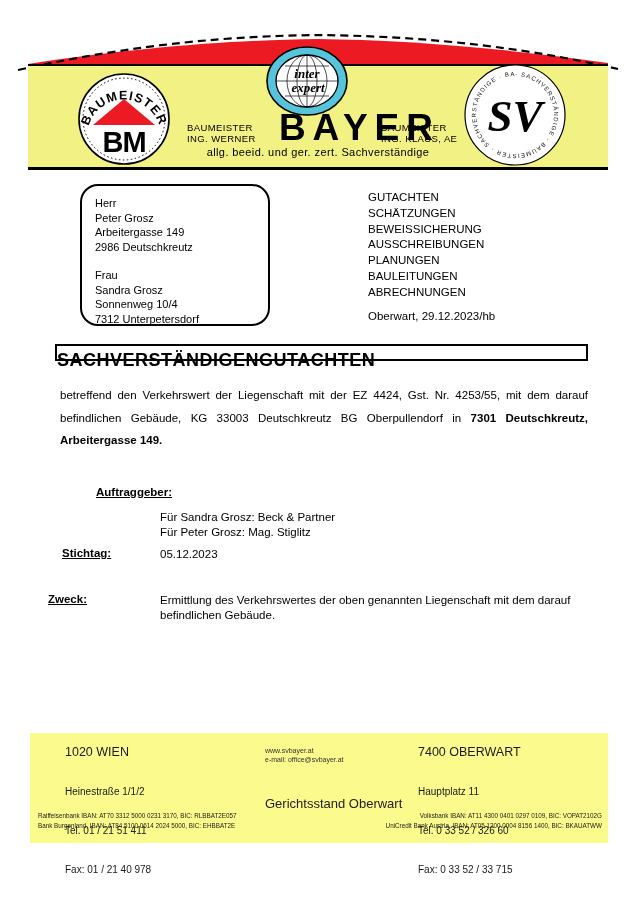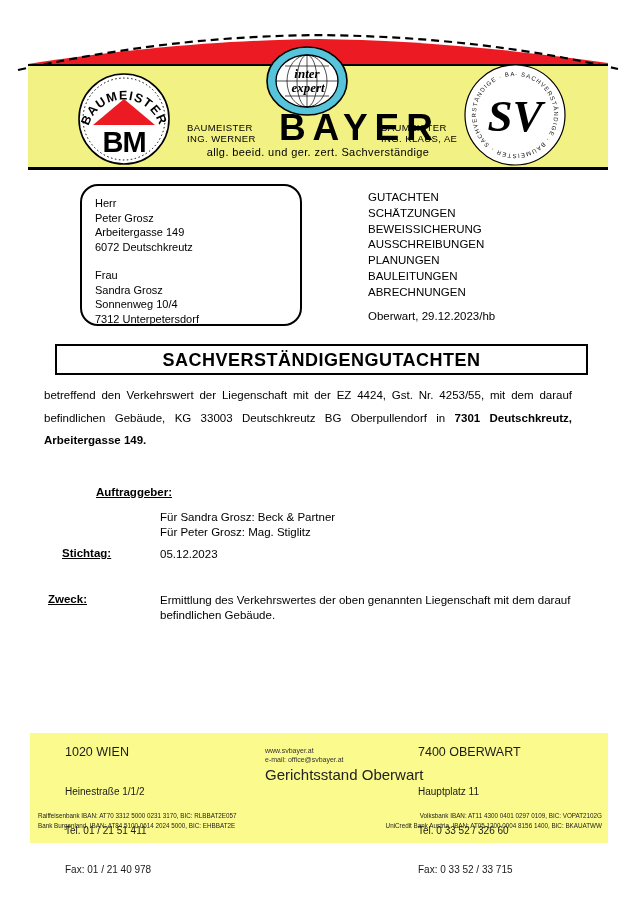--- a/index.html
+++ b/index.html
@@ -9,47 +9,47 @@
 
   
   .roof-svg{left:0;top:0;}
   .yellow-band{left:28px;top:64px;width:580px;height:101px;background:var(--header-yellow,#F2F183);
                border-top:2px solid #000;border-bottom:3px solid #000;}
   .ing-block{font-size:9.5px;line-height:11px;letter-spacing:.4px;white-space:nowrap;}
   .brand{font-size:37px;font-weight:700;letter-spacing:7px;white-space:nowrap;text-align:right;}
   .subtitle{width:580px;left:28px;top:146px;text-align:center;font-size:11px;letter-spacing:.4px;}
 
   
-  .addr-box{left:80px;top:184px;width:222px;height:142px;border:2px solid #000;border-radius:18px;
+  .addr-box{left:80px;top:184px;width:190px;height:142px;border:2px solid #000;border-radius:18px;
             padding:10px 0 0 13px;box-sizing:border-box;font-size:11px;line-height:14.5px;}
   .addr-gap{height:14px;}
 
   
   .services{left:368px;top:190px;font-size:11.5px;line-height:15.8px;}
   .dateline{left:368px;top:310px;font-size:11.5px;}
 
   
-  .title-box{left:55px;top:344px;width:533px;height:31px;border:2px solid #000;box-sizing:border-box;
-             text-align:center;line-height:28px;font-size:18px;font-weight:700;letter-spacing:.5px;}
+  .title-box{left:55px;top:344px;width:533px;height:17px;border:2px solid #000;box-sizing:border-box;
+             text-align:left;line-height:28px;font-size:18px;font-weight:700;letter-spacing:.5px;}
 
   
-  .intro{left:44px;top:384px;width:528px;font-size:11.5px;line-height:22.6px;text-align:justify;margin:0;}
+  .intro{left:60px;top:384px;width:528px;font-size:11.5px;line-height:22.6px;text-align:justify;margin:0;}
   .intro b{font-weight:700;}
 
   
   .dlabel{font-size:11.5px;font-weight:700;text-decoration:underline;}
   .dvalue{font-size:11.5px;line-height:15px;}
 
   
   .footer{left:30px;top:733px;width:578px;height:110px;background:var(--footer-yellow,#FBFA8C);}
   .fcol{position:absolute;text-align:left;color:#1a1a1a;}
   .fcity{font-size:12.5px;line-height:16px;}
   .fline{font-size:10px;line-height:15px;margin-top:24px;}
   .fweb{font-size:7px;line-height:9px;color:#333;}
-  .fcourt{font-size:15px;margin-top:2px;color:#222;}
+  .fcourt{font-size:13px;margin-top:32px;color:#222;}
   .banks{position:absolute;top:78px;font-size:6.3px;line-height:9.5px;color:#222;}
 </style>
 </head>
 <body>
 
 <div class="page">
 
   <div>
 
     <svg class="abs roof-svg" width="636" height="78">
@@ -108,21 +108,21 @@
       <div>ING. KLAUS, AE</div>
     </div>
 
     <div class="abs subtitle">allg. beeid. und ger. zert. Sachverständige</div>
   </div>
 
   <div class="abs addr-box">
     <div>Herr</div>
     <div>Peter Grosz</div>
     <div>Arbeitergasse 149</div>
-    <div>6072 Deutschkreutz</div>
+    <div>2986 Deutschkreutz</div>
     <div class="addr-gap"></div>
     <div>Frau</div>
     <div>Sandra Grosz</div>
     <div>Sonnenweg 10/4</div>
     <div>7312 Unterpetersdorf</div>
   </div>
 
   <div class="abs services">
     <div>GUTACHTEN</div>
     <div>SCHÄTZUNGEN</div>

